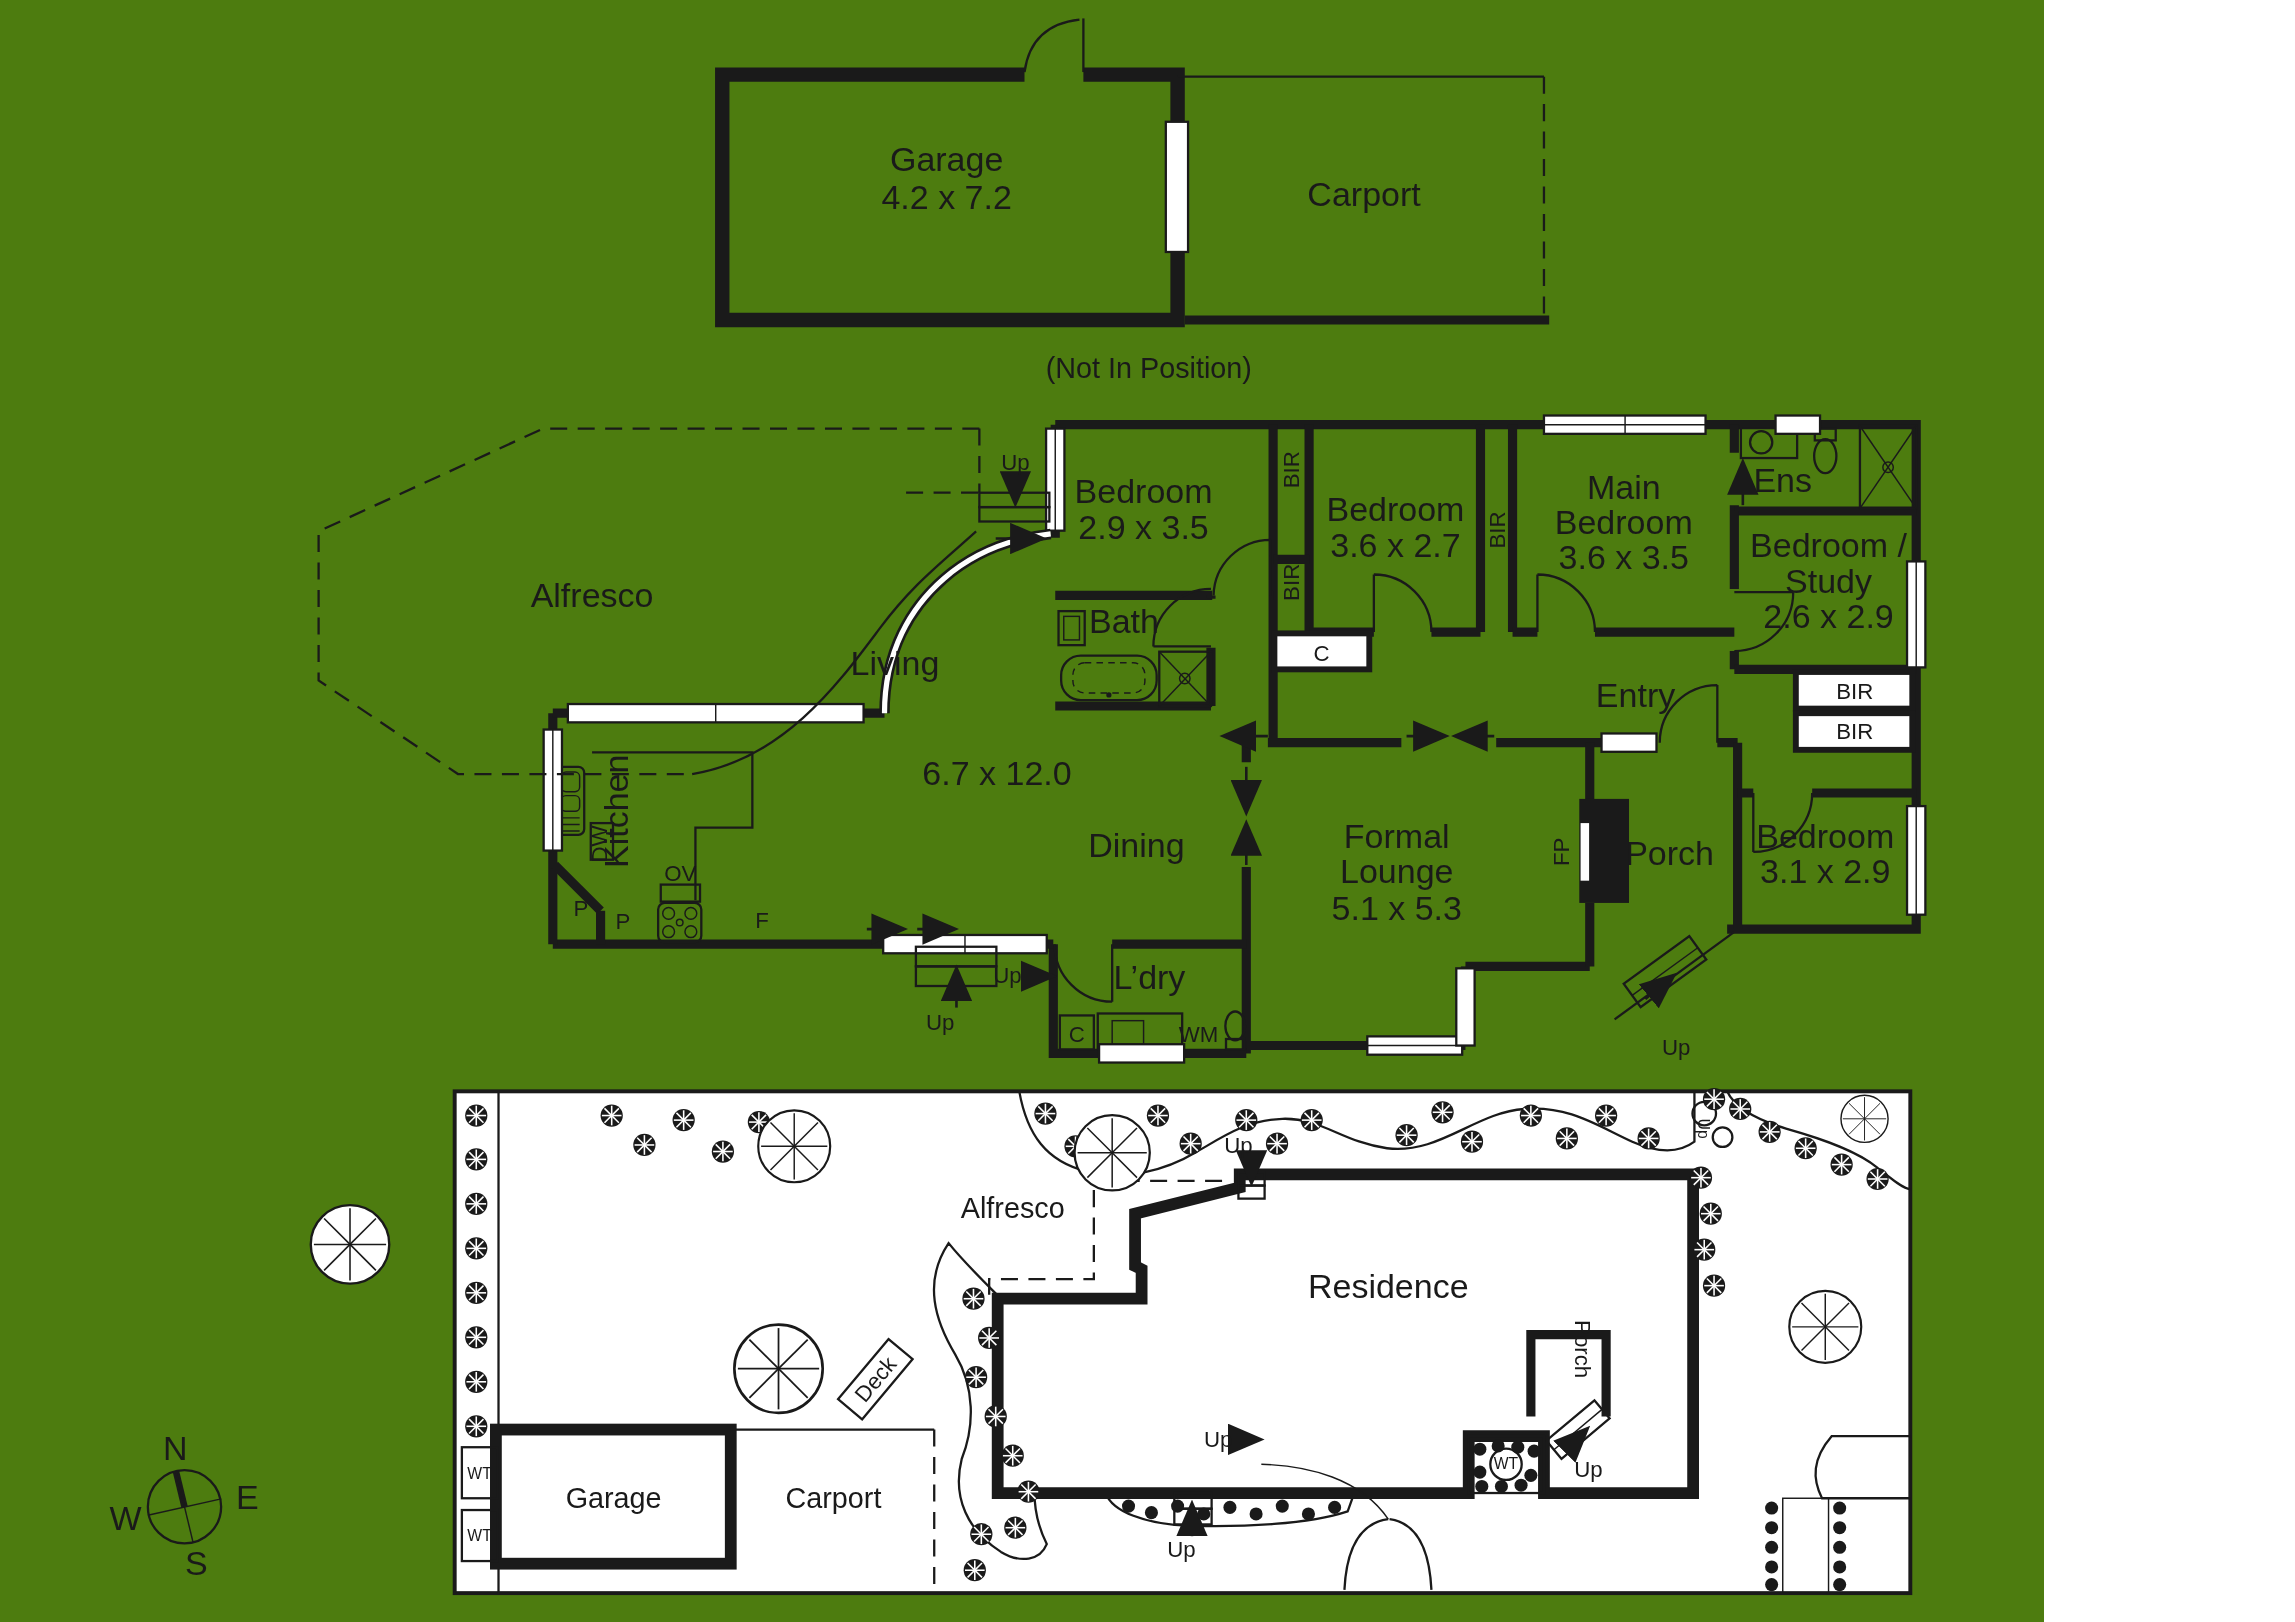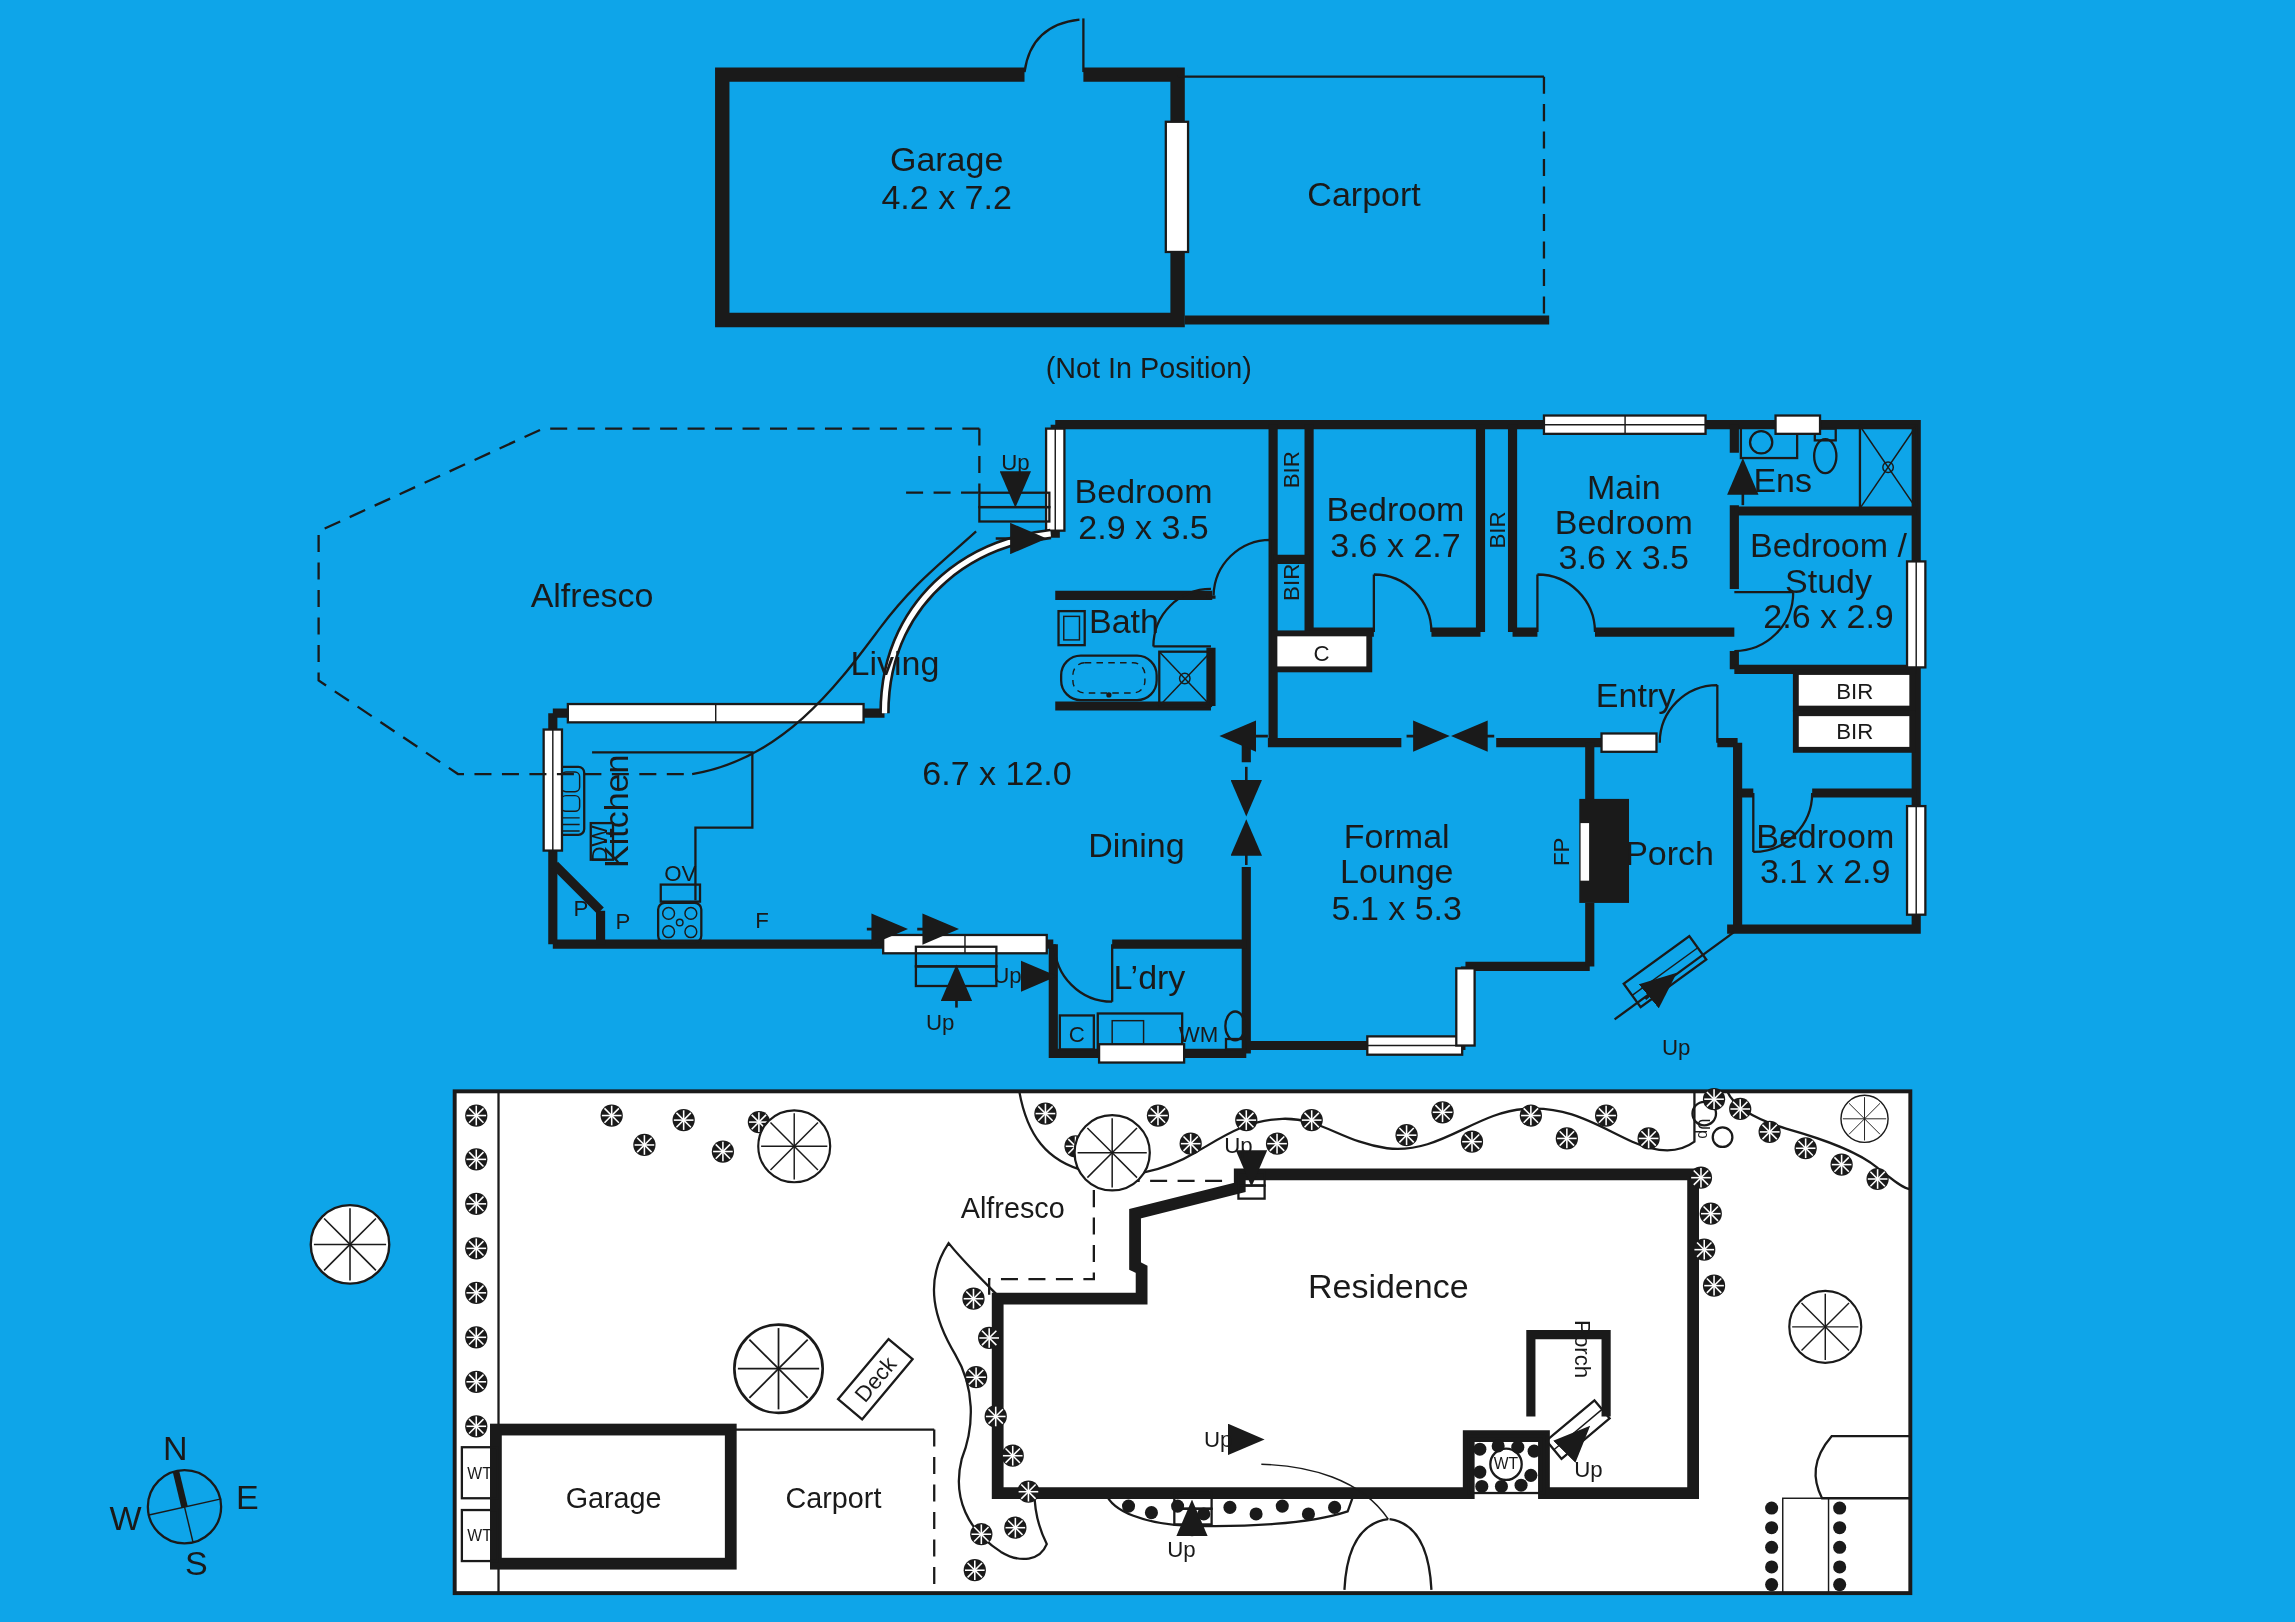--- a/index.html
+++ b/index.html
@@ -1,16 +1,16 @@
 <!DOCTYPE html>
 <html style="font-size:10.5px"><head>
 <meta charset="utf-8">
 <style>
   html,body{margin:0;padding:0;background:#fff;}
-  #page{width:2295px;height:1622px;position:relative;background:#0ea5e9;}
+  #page{width:2044px;height:1622px;position:relative;background:#4d7c0f;}
   svg{display:block;}
   text{font-family:"Liberation Sans","DejaVu Sans",sans-serif;fill:#1a1a1a;}
   .L{font-size:52px;text-anchor:middle;}
   .M{font-size:44px;text-anchor:middle;}
   .S{font-size:34px;text-anchor:middle;}
   .XS{font-size:24px;text-anchor:middle;}
   .w{stroke:#1a1a1a;stroke-width:14;fill:none;stroke-linecap:butt;}
   .W{stroke:#1a1a1a;stroke-width:22;fill:none;}
   .R{stroke:#1a1a1a;stroke-width:18;fill:#fff;}
   .t{stroke:#1a1a1a;stroke-width:3.5;fill:none;}

